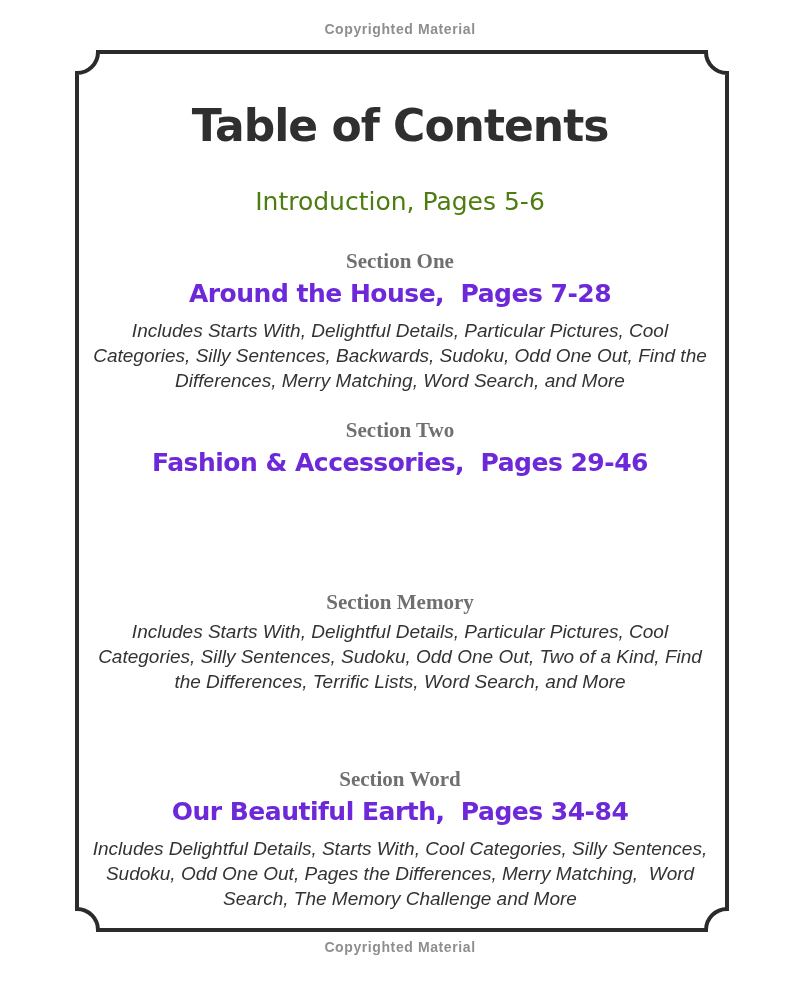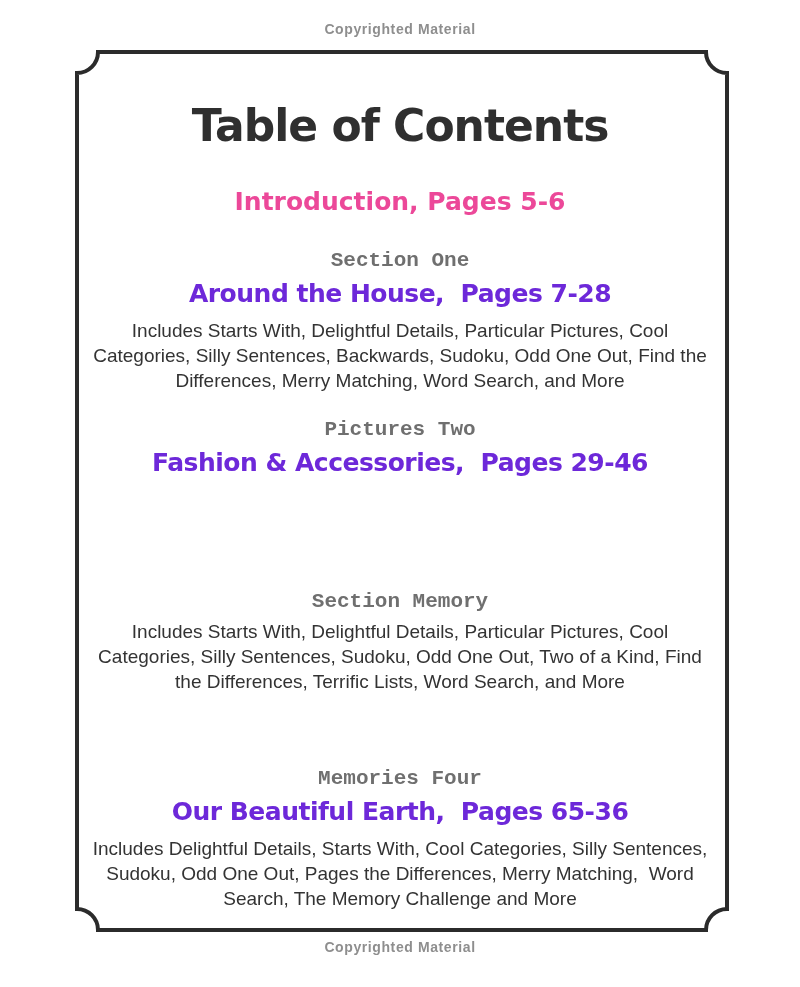--- a/index.html
+++ b/index.html
@@ -43,58 +43,59 @@
     line-height: 56px;
     letter-spacing: -1px;
     color: #2f2f2f;
   }
   .intro {
     position: absolute;
     top: 186px;
     left: 0; right: 0;
     text-align: center;
     font-family: "DejaVu Sans", sans-serif;
-    font-weight: bold;
+    font-weight: normal;
     font-size: 25px;
     line-height: 32px;
-    color: #ec4899;
+    color: #4d7c0f;
     white-space: pre-wrap;
   }
   .toc-section {
     position: absolute;
     left: 90px;
     right: 90px;
     text-align: center;
   }
   .toc-section.s1 { top: 248px; }
   .toc-section.s2 { top: 417px; }
   .toc-section.s3 { top: 589px; }
   .toc-section.s4 { top: 766px; }
   .s-label {
-    font-family: Liberation Mono, monospace;
+    font-family: Liberation Serif, serif;
     font-weight: bold;
     font-size: 21px;
     line-height: 26px;
     margin-bottom: 4px;
     color: #6f6f6f;
   }
   .s-title {
     font-family: "DejaVu Sans", sans-serif;
     font-weight: bold;
     font-size: 25px;
     line-height: 32px;
     letter-spacing: -0.5px;
     margin-bottom: 8px;
     color: #6d28d9;
     white-space: pre-wrap;
   }
   .s-desc {
     margin: 0 auto;
     max-width: 620px;
     font-family: "Liberation Sans", sans-serif;
+    font-style: italic;
     font-size: 19px;
     line-height: 25px;
     color: #333333;
     white-space: pre-wrap;
   }
 </style>
 </head>
 <body>
 
 <div class="page">
@@ -109,30 +110,30 @@
 
   <div class="intro">Introduction, Pages 5-6</div>
 
   <section class="toc-section s1">
     <div class="s-label">Section One</div>
     <div class="s-title">Around the House,  Pages 7-28</div>
     <p class="s-desc">Includes Starts With, Delightful Details, Particular Pictures, Cool Categories, Silly Sentences, Backwards, Sudoku, Odd One Out, Find the Differences, Merry Matching, Word Search, and More</p>
   </section>
 
   <section class="toc-section s2">
-    <div class="s-label">Pictures Two</div>
+    <div class="s-label">Section Two</div>
     <div class="s-title">Fashion &amp; Accessories,  Pages 29-46</div>
   </section>
 
   <section class="toc-section s3">
     <div class="s-label">Section Memory</div>
     <p class="s-desc">Includes Starts With, Delightful Details, Particular Pictures, Cool Categories, Silly Sentences, Sudoku, Odd One Out, Two of a Kind, Find the Differences, Terrific Lists, Word Search, and More</p>
   </section>
 
   <section class="toc-section s4">
-    <div class="s-label">Memories Four</div>
-    <div class="s-title">Our Beautiful Earth,  Pages 65-36</div>
+    <div class="s-label">Section Word</div>
+    <div class="s-title">Our Beautiful Earth,  Pages 34-84</div>
     <p class="s-desc">Includes Delightful Details, Starts With, Cool Categories, Silly Sentences, Sudoku, Odd One Out, Pages the Differences, Merry Matching,  Word Search, The Memory Challenge and More</p>
   </section>
 
   <div class="copyright bottom">Copyrighted Material</div>
 
 </div>
 
 </body></html>

